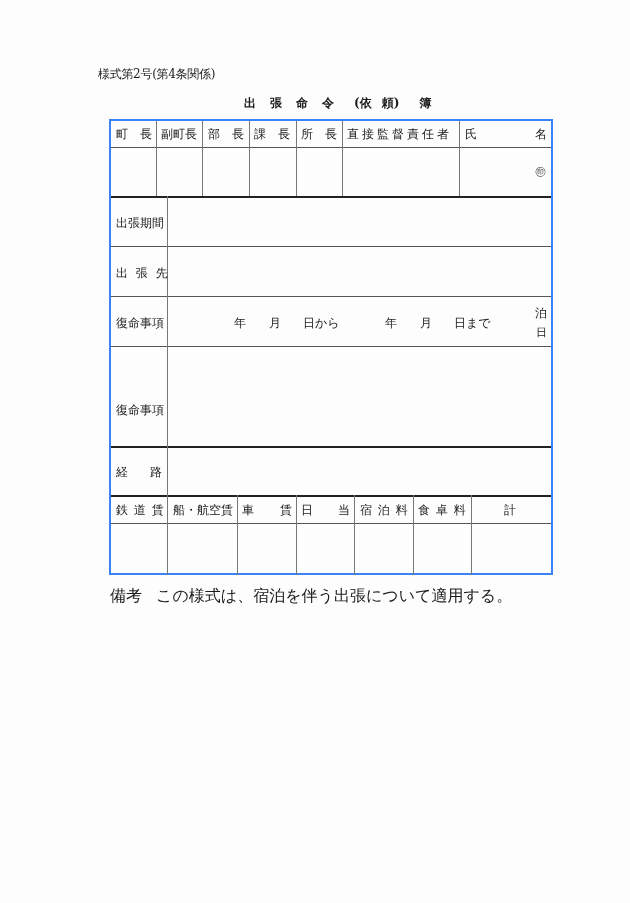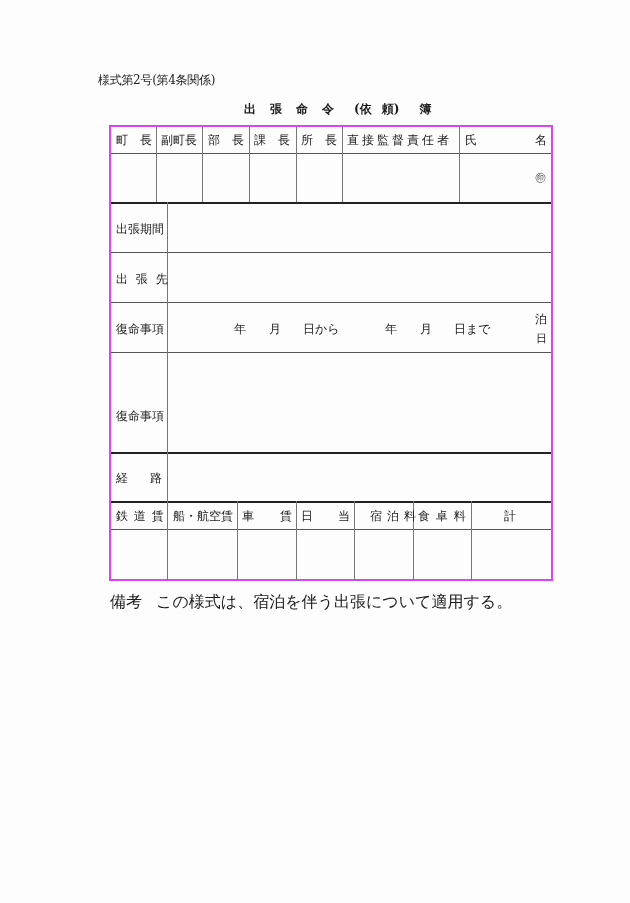--- a/index.html
+++ b/index.html
@@ -1,23 +1,23 @@
 <!DOCTYPE html>
 <html><head>
 <meta charset="utf-8">
 <style>
   html, body { margin:0; padding:0; background:#fdfdfd; }
   body { width:630px; height:903px; position:relative; overflow:hidden;
          font-family: "DejaVu Serif", "Liberation Serif", serif; color:#1a1a1a; }
-  .abs { position:absolute;margin-top:6px; }
+  .abs { position:absolute; }
   .form-id { left:98px; top:66px; font-size:12px; letter-spacing:-0.3px; }
   .title { left:244px; top:95px; font-size:12px;font-weight:bold; }
   .title span { display:inline-block; margin-right:14px; }
   .table-frame { left:109px; top:119px; width:444px; height:456px;
-                 border:2px solid #d946ef; box-sizing:border-box; }
+                 border:2px solid #3b82f6; box-sizing:border-box; }
   .hline { position:absolute; background:#555; height:1px; }
   .hline.thick { background:#222; height:2px; }
   .vline { position:absolute; background:#777; width:1px; }
   .cell-text { position:absolute; font-size:12px; white-space:nowrap; }
   .spread { display:flex; justify-content:space-between; }
   .note { left:110px; top:586px; font-size:16px; }
   .note .gap { display:inline-block; width:14px; }
 </style>
 </head>
 <body>
@@ -107,21 +107,21 @@
   <div class="cell-text" style="left:5px; top:381px; letter-spacing:1px;">鉄 道 賃</div>
   <div class="cell-text" style="left:62px; top:381px;">船・航空賃</div>
   <div class="cell-text" style="left:131px; top:381px; width:50px; display:flex; justify-content:space-between;">
       <span>車</span>
       <span>賃</span>
     </div>
   <div class="cell-text" style="left:190px; top:381px; width:49px; display:flex; justify-content:space-between;">
       <span>日</span>
       <span>当</span>
     </div>
-  <div class="cell-text" style="left:259px; top:381px; letter-spacing:1px;font-family:Liberation Serif, serif;">宿 泊 料</div>
+  <div class="cell-text" style="left:249px; top:381px; letter-spacing:1px;">宿 泊 料</div>
   <div class="cell-text" style="left:307px; top:381px; letter-spacing:1px;">食 卓 料</div>
   <div class="cell-text" style="left:393px; top:381px;">計</div>
 
   <div class="abs" style="left:0; top:403px; width:56px; height:49px;"></div>
   <div class="abs" style="left:57px; top:403px; width:69px; height:49px;"></div>
   <div class="abs" style="left:127px; top:403px; width:58px; height:49px;"></div>
   <div class="abs" style="left:186px; top:403px; width:57px; height:49px;"></div>
   <div class="abs" style="left:244px; top:403px; width:58px; height:49px;"></div>
   <div class="abs" style="left:303px; top:403px; width:57px; height:49px;"></div>
   <div class="abs" style="left:361px; top:403px; width:79px; height:49px;"></div>

